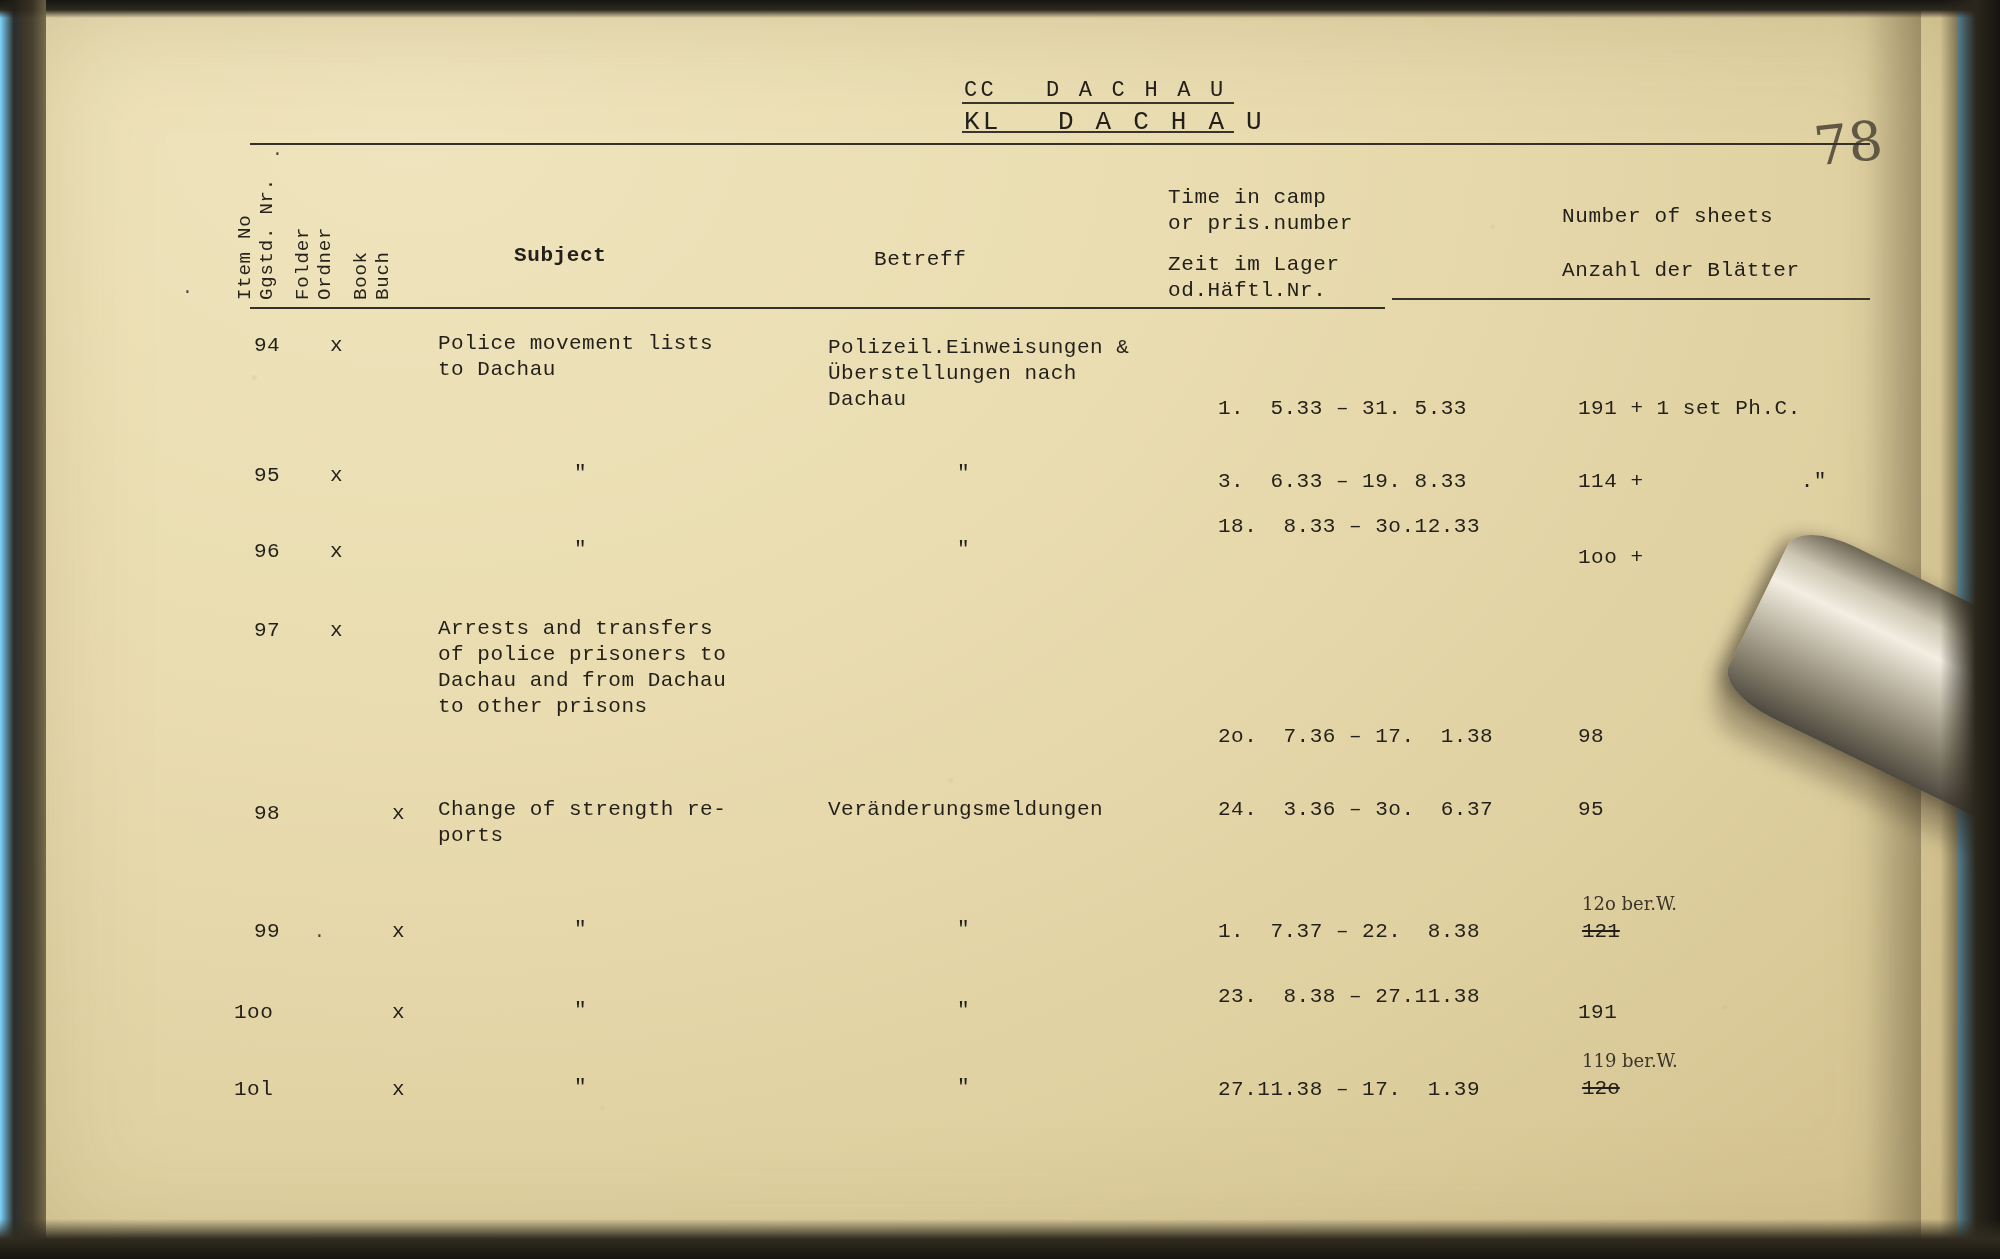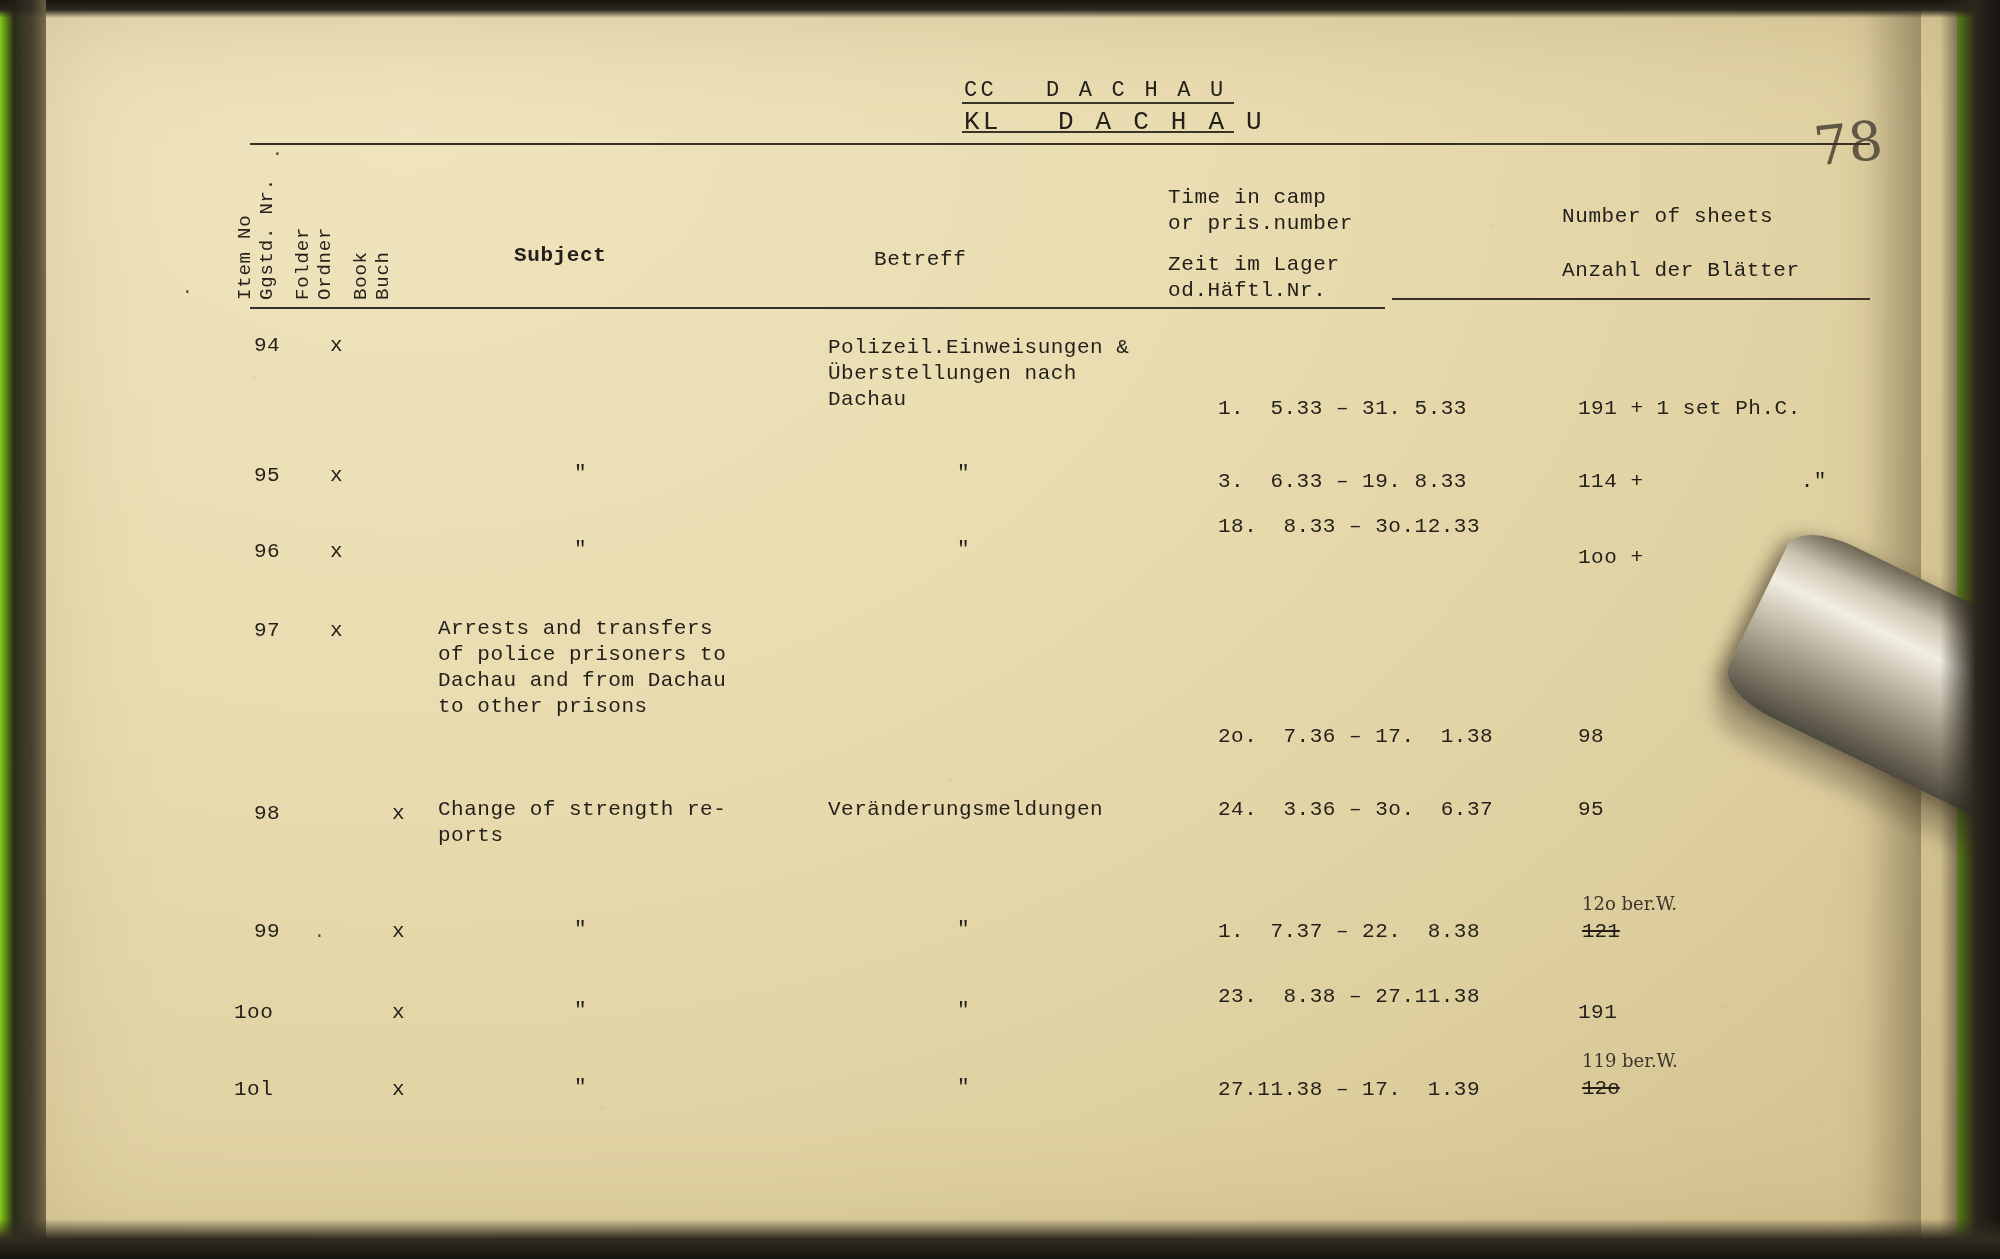--- a/index.html
+++ b/index.html
@@ -11,21 +11,21 @@
     width: 2000px;
     height: 1259px;
     overflow: hidden;
     font-family: "Liberation Mono", monospace;
   }
 
   #page {
     position: relative;
     width: 2000px;
     height: 1259px;
-    background: #84cc16;
+    background: #7dd3fc;
   }
 
   
   #paper {
     position: absolute;
     left: 22px;
     top: 0px;
     width: 1935px;
     height: 1259px;
     background:
@@ -248,20 +248,22 @@
     <div class="txt" id="h-betreff">Betreff</div>
     <div class="txt" id="h-time-en-1">Time in camp</div>
     <div class="txt" id="h-time-en-2">or pris.number</div>
     <div class="txt" id="h-time-de-1">Zeit im Lager</div>
     <div class="txt" id="h-time-de-2">od.Häftl.Nr.</div>
     <div class="txt" id="h-sheets-en">Number of sheets</div>
     <div class="txt" id="h-sheets-de">Anzahl der Blätter</div>
 
     <div class="cell col-item" style="top:333px">94</div>
     <div class="cell col-folder" style="top:333px">x</div>
+    <div class="cell col-subj" style="top:331px">Police movement lists
+to Dachau</div>
     <div class="cell col-betr" style="top:335px">Polizeil.Einweisungen &amp;
 Überstellungen nach
 Dachau</div>
     <div class="cell col-time" style="top:396px">1.  5.33 – 31. 5.33</div>
     <div class="cell col-sheets" style="top:396px">191 + 1 set Ph.C.</div>
 
     <div class="cell col-item" style="top:463px">95</div>
     <div class="cell col-folder" style="top:463px">x</div>
     <div class="cell ditto" style="top:461px">"</div>
     <div class="cell ditto-b" style="top:461px">"</div>

